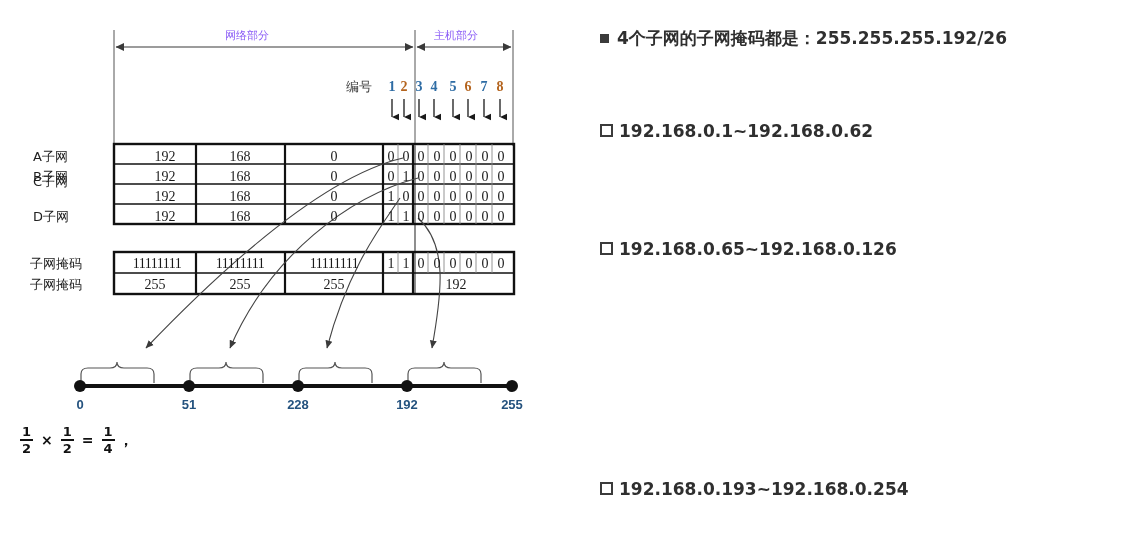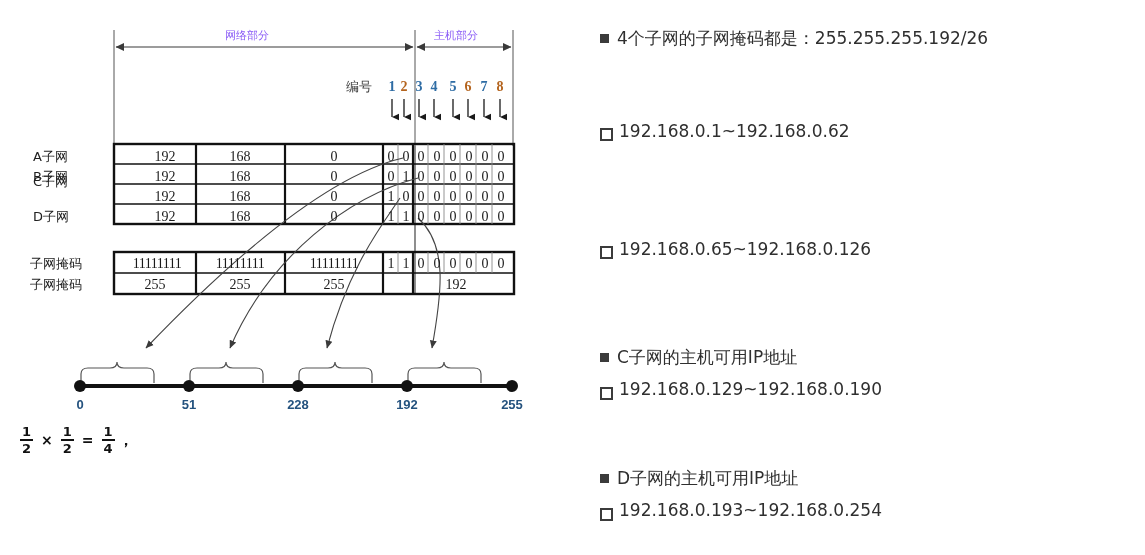--- a/index.html
+++ b/index.html
@@ -139,33 +139,34 @@
     position: absolute;
     left: 600px;
     top: 0;
     width: 545px;
     height: 555px;
   }
   .note-block {
     position: absolute;
     left: 0;
     width: 545px;
+    font-weight: bold;
   }
   .note-main {
     display: flex;
     align-items: baseline;
     font-family: "DejaVu Sans", sans-serif;
     font-size: 17px;
     color: #2f2f2f;
     white-space: nowrap;
     line-height: 1.25;
   }
   .note-sub {
     display: flex;
-    align-items: flex-end;
+    align-items: center;
     font-family: "DejaVu Sans", sans-serif;
     font-size: 17px;
     color: #2f2f2f;
     white-space: nowrap;
     line-height: 1.25;
     margin-top: 11px;
   }
   .bullet-sq {
     display: inline-block;
     width: 9px; height: 9px;
@@ -431,34 +432,20 @@
     </div>
   </div>
 
   <div class="note-block" style="top:228px;">
     <div class="note-sub">
       <span class="bullet-hollow"></span>
       <span class="note-text">192.168.0.65~192.168.0.126</span>
     </div>
   </div>
 
-  <div class="note-block" style="top:347px;">
-    <div class="note-main">
-      <span class="bullet-sq"></span>
-      <span class="note-text">C子网的主机可用IP地址</span>
-    </div>
-    <div class="note-sub">
-      <span class="bullet-hollow"></span>
-      <span class="note-text">192.168.0.129~192.168.0.190</span>
-    </div>
-  </div>
 
   <div class="note-block" style="top:468px;">
-    <div class="note-main">
-      <span class="bullet-sq"></span>
-      <span class="note-text">D子网的主机可用IP地址</span>
-    </div>
     <div class="note-sub">
       <span class="bullet-hollow"></span>
       <span class="note-text">192.168.0.193~192.168.0.254</span>
     </div>
   </div>
 </div>
 
 </body></html>

